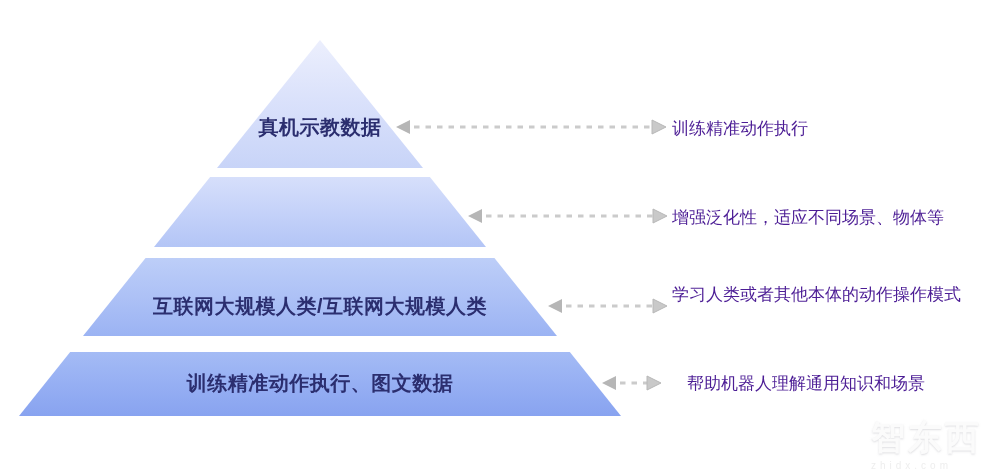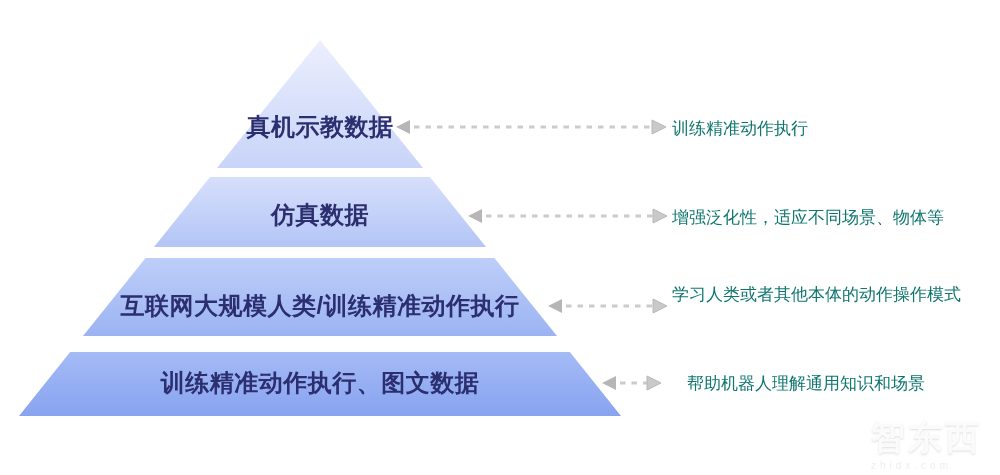--- a/index.html
+++ b/index.html
@@ -36,37 +36,37 @@
   .layer4 {
     left: 19px; top: 352px; width: 602px; height: 64px;
     clip-path: polygon(8.5% 0, 91.5% 0, 100% 100%, 0 100%);
     background: linear-gradient(180deg, #a4bbf5 0%, #96aff3 50%, #88a3f0 100%);
   }
   .layer-label {
     position: absolute;
     left: 320px;
     transform: translate(-50%, -50%);
     white-space: nowrap;
-    font-size: 24px;
+    font-size: 20px;
     font-weight: bold;
     color: #2b2e6f;
     letter-spacing: 0.5px;
     z-index: 3;
   }
   .lbl1 { top: 127px; }
   .lbl2 { top: 215px; }
   .lbl3 { top: 306px; }
   .lbl4 { top: 383px; }
   .annotation {
     position: absolute;
     left: 672px;
     transform: translateY(-50%);
     white-space: nowrap;
     font-size: 17px;
-    color: #0f766e;
+    color: #4c1d95;
     z-index: 3;
   }
   .ann1 { top: 128px; }
   .ann2 { top: 217px; }
   .ann3 { top: 294px; }
   .ann4 { top: 383px; margin-left: 15px; }
   svg.arrows {
     position: absolute;
     left: 0; top: 0;
     width: 1000px; height: 475px;
@@ -97,22 +97,21 @@
 <body>
 
 <div class="canvas">
 
   <div class="layer layer1"></div>
   <div class="layer layer2"></div>
   <div class="layer layer3"></div>
   <div class="layer layer4"></div>
 
   <div class="layer-label lbl1">真机示教数据</div>
-  <div class="layer-label lbl2">仿真数据</div>
-  <div class="layer-label lbl3">互联网大规模人类/训练精准动作执行</div>
+  <div class="layer-label lbl3">互联网大规模人类/互联网大规模人类</div>
   <div class="layer-label lbl4">训练精准动作执行、图文数据</div>
 
   <svg class="arrows" viewBox="0 0 1000 475" xmlns="http://www.w3.org/2000/svg">
     <g>
       <polygon points="396,127 410,120 410,134" fill="#b6b6b6"></polygon>
       <line x1="414" y1="127" x2="652" y2="127" stroke="#cbcbcb" stroke-width="2.8" stroke-dasharray="5.5 6"></line>
       <polygon points="666,127 652,120 652,134" fill="#c9c9c9" stroke="#b8b8b8" stroke-width="1"></polygon>
     </g>
     <g>
       <polygon points="468,216 482,209 482,223" fill="#b6b6b6"></polygon>

